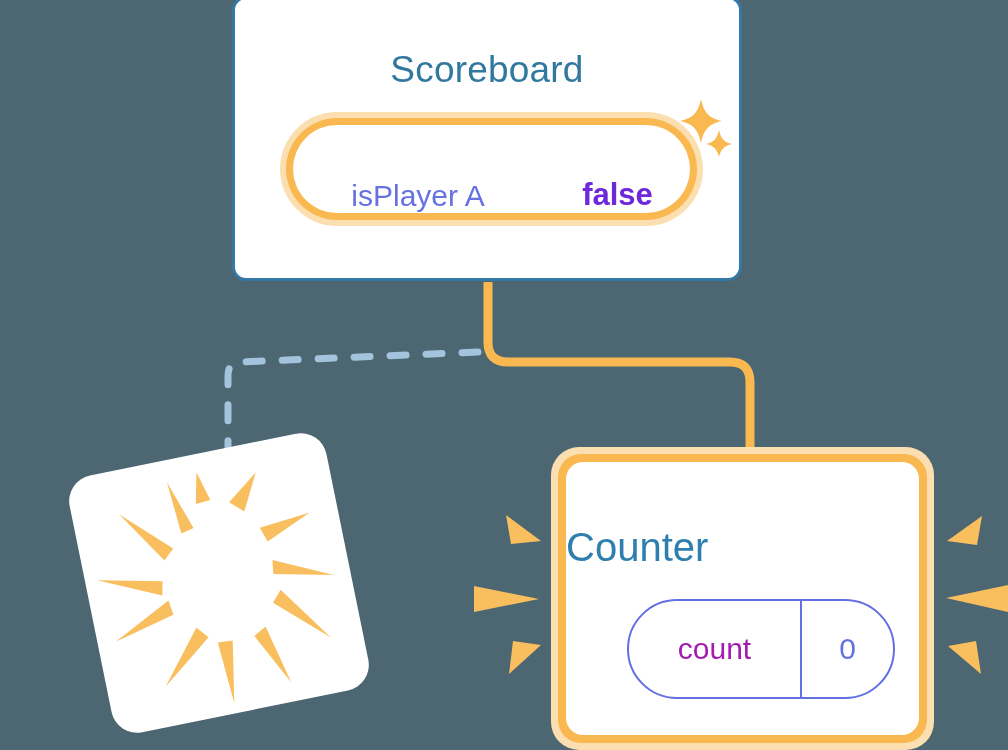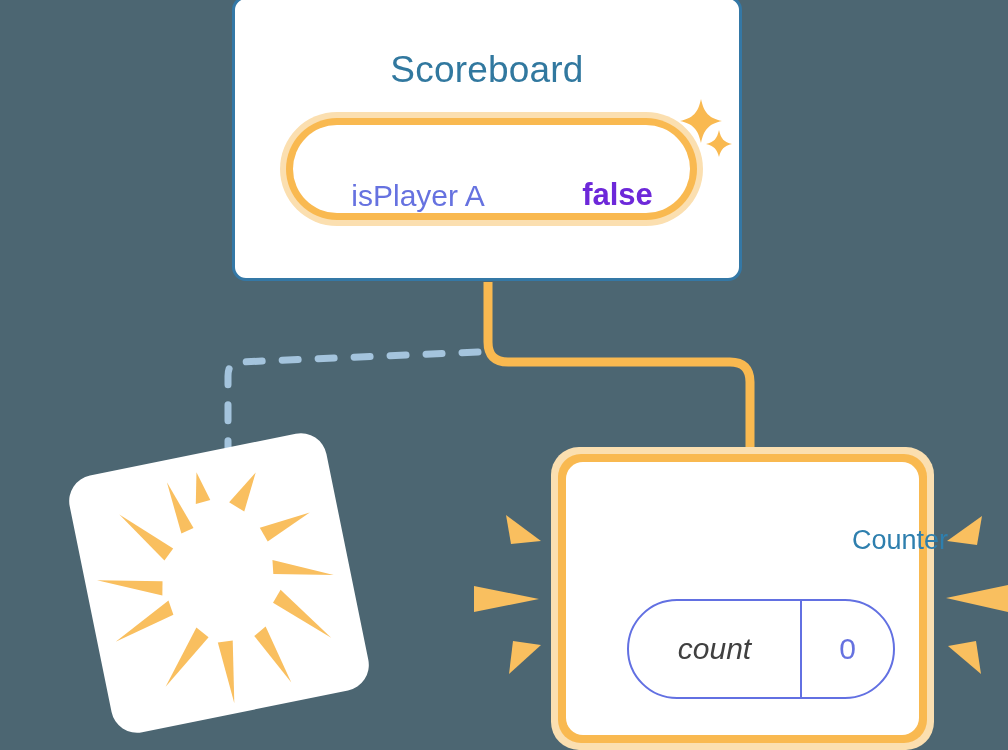--- a/index.html
+++ b/index.html
@@ -122,46 +122,44 @@
     position: absolute;
     left: 8px; top: 8px;
     right: 8px; bottom: 8px;
     border-radius: 17px;
     background: #ffffff;
   }
   #counter-title {
     position: absolute;
     left: 0; top: 63px;
     width: 100%;
-    text-align: right;
+    text-align: left;
     color: #2e7fae;
-    font-size: 27px;
-    margin-left: 29px;
+    font-size: 40px;
   }
   #counter-pill {
     position: absolute;
     left: 61px;
     top: 137px;
     width: 268px;
     height: 100px;
     border: 2px solid #6270e2;
     border-radius: 50px;
     box-sizing: border-box;
     display: flex;
     align-items: stretch;
     background: #ffffff;
   }
   #counter-pill-key {
     flex: 0 0 171px;
     display: flex;
     align-items: center;
     justify-content: center;
-    color: #404040;
+    color: #a21caf;
     font-size: 30px;
-    font-style: italic;
   }
   #counter-pill-divider {
     width: 2px;
     background: #6270e2;
   }
   #counter-pill-value {
     flex: 1 1 auto;
     display: flex;
     align-items: center;
     justify-content: center;

